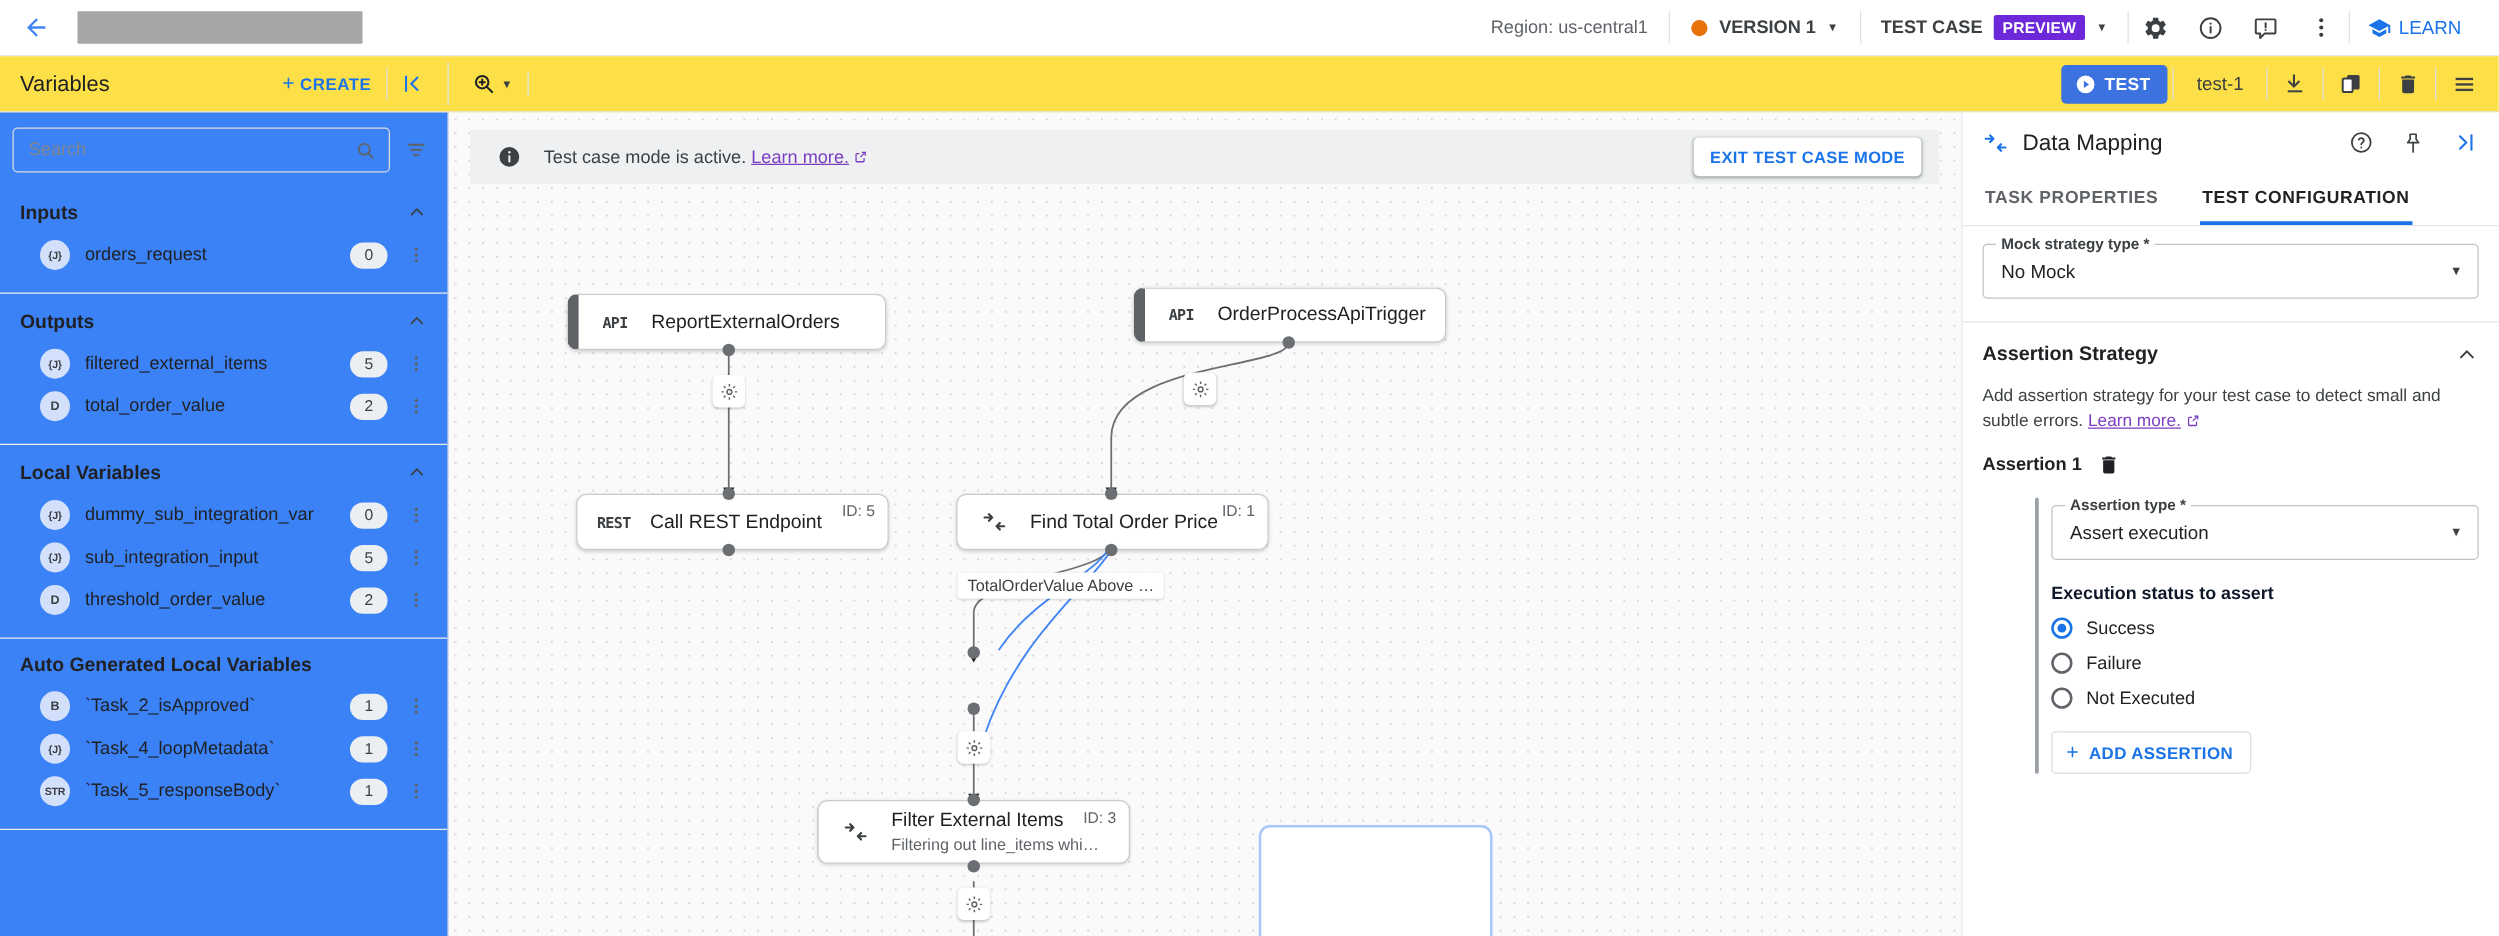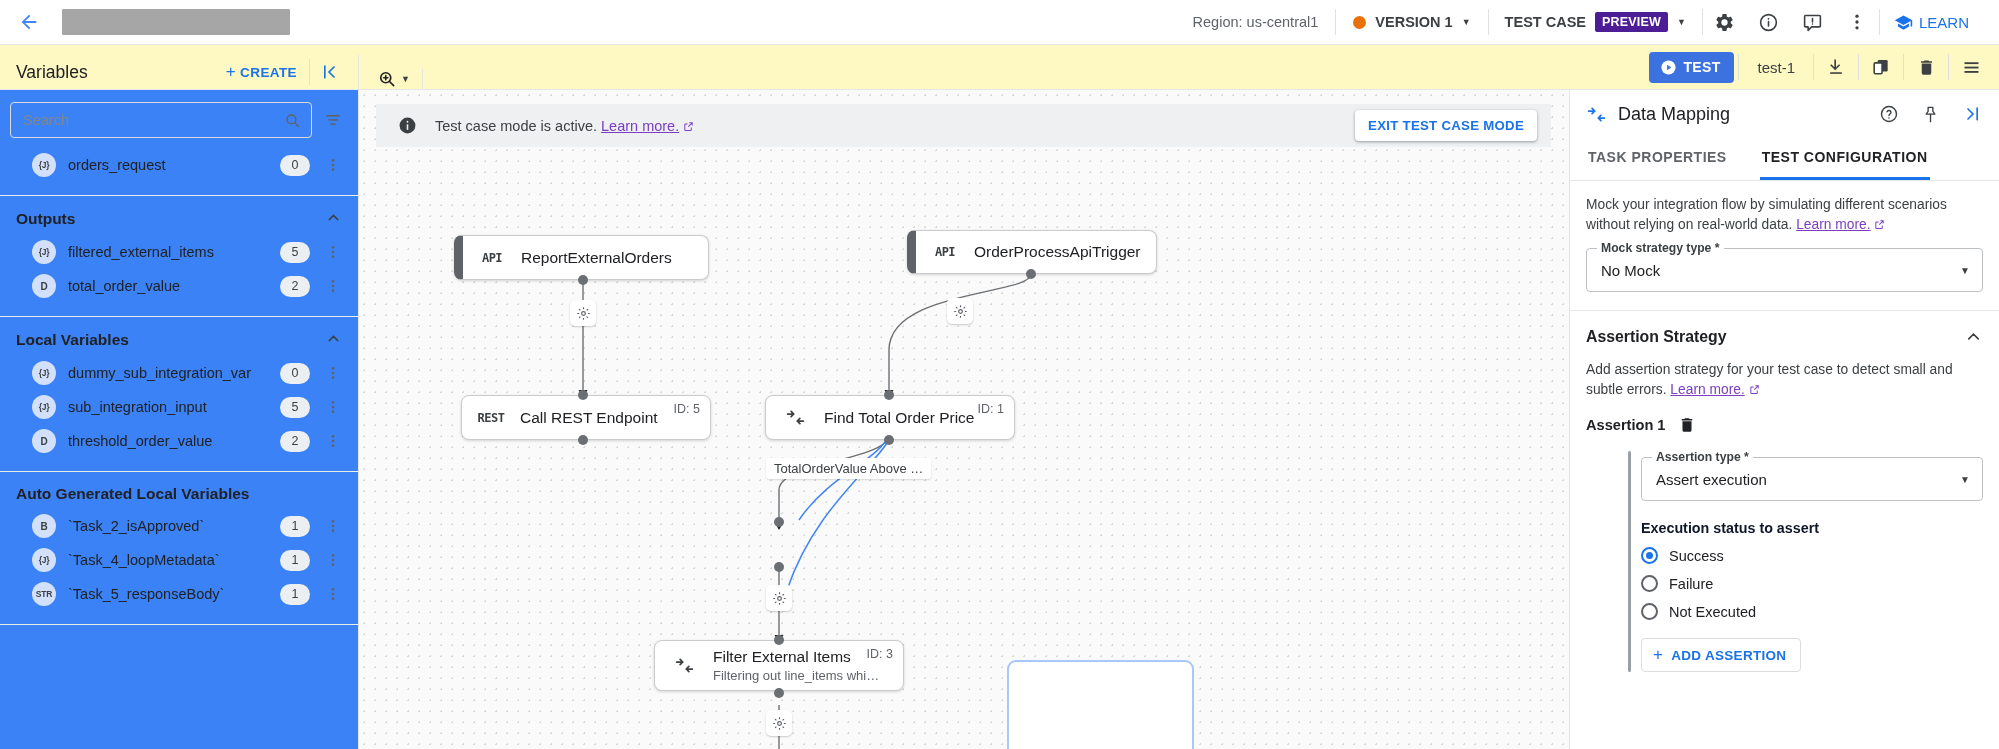--- a/index.html
+++ b/index.html
@@ -30,35 +30,35 @@
     display: flex; align-items: center; gap: 9px; padding: 0 17px;
     font-size: 14.5px; font-weight: bold; color: #3c4043; cursor: pointer; white-space: nowrap;
   }
   .ver-dot { width: 13px; height: 13px; border-radius: 50%; background: #e8710a; flex: 0 0 13px; }
   .caret { font-size: 9px; color: #3c4043; }
   .testcase-chip {
     display: flex; align-items: center; gap: 9px; padding: 0 16px;
     font-size: 14.5px; font-weight: bold; color: #3c4043; cursor: pointer; white-space: nowrap; text-align: center;
   }
   .preview-badge {
-    background: #4c1d95; color: #fff; font-size: 12.5px; font-weight: bold;
+    background: #6d28d9; color: #fff; font-size: 12.5px; font-weight: bold;
     padding: 3px 7px; border-radius: 2px; letter-spacing: .2px;
   }
   .icon-btn {
     width: 44px; height: 40px; display: flex; align-items: center; justify-content: center;
     cursor: pointer; color: #3c4043;
   }
   .icon-btn svg { display: block; }
   .learn-btn {
     display: flex; align-items: center; gap: 6px; padding: 0 16px 0 14px;
     color: #1a73e8; font-size: 15px; cursor: pointer; white-space: nowrap;
   }
 
   
-  .subbar { height: 45px; flex: 0 0 45px; display: flex; align-items: flex-end; border-bottom: 1px solid #e4e6e9; background: #fef9c3; }
+  .subbar { height: 45px; flex: 0 0 45px; display: flex; align-items: center; border-bottom: 1px solid #e4e6e9; background: #fde047; }
   .var-head {
     width: 359px; flex: 0 0 359px; display: flex; align-items: center; padding: 0 12px 0 16px;
     border-right: 1px solid #e4e6e9;
   }
   .var-title { font-size: 17.5px; color: #202124; font-weight: normal; }
   .var-head-spacer { flex: 1; }
   .create-btn {
     display: flex; align-items: center; gap: 4px; color: #1a73e8; font-size: 13.5px;
     font-weight: bold; letter-spacing: .4px; cursor: pointer; padding: 0 10px;
   }
@@ -351,20 +351,27 @@
           <svg width="20" height="20" viewBox="0 0 24 24" fill="currentColor">
               <rect x="4" y="6" width="16" height="1.9"></rect>
               <rect x="6.5" y="11" width="11" height="1.9"></rect>
               <rect x="9" y="16" width="6" height="1.9"></rect>
             </svg>
         </div>
       </div>
 
       <div id="sections-host">
           <div class="sec">
+            <div class="sec-head">
+              <span class="sec-title">Inputs</span>
+              <span class="sec-head-sp"></span>
+              <span class="chev"><svg width="17" height="17" viewBox="0 0 24 24" fill="none" stroke="currentColor" stroke-width="2" stroke-linecap="round">
+                  <path d="M6 15l6-6 6 6"></path>
+                </svg></span>
+            </div>
             <div class="vrow">
               <span class="vbadge str">{J}</span>
               <span class="vname">orders_request</span>
               <span class="vcount">0</span>
               <span class="vmore">
                 <svg width="16" height="16" viewBox="0 0 24 24" fill="currentColor">
                   <circle cx="12" cy="5" r="2"></circle>
                   <circle cx="12" cy="12" r="2"></circle>
                   <circle cx="12" cy="19" r="2"></circle>
                 </svg>
@@ -661,29 +668,20 @@
             </svg>
         </span>
       </div>
 
       <div class="tabs">
         <div class="tab">TASK PROPERTIES</div>
         <div class="tab active">TEST CONFIGURATION</div>
       </div>
 
       <div class="rp-scroll">
-        <div class="rp-desc">
-          <span>Mock your integration flow by simulating different scenarios without relying on real-world data.</span>
-          <span class="lm-link">Learn more.</span>
-          <svg width="11" height="11" viewBox="0 0 24 24" fill="none" stroke="#7b3ec0" stroke-width="2.2" style="vertical-align:-1px">
-              <path d="M14 4h6v6"></path>
-              <path d="M20 4l-8.5 8.5"></path>
-              <path d="M18 14v5a1.5 1.5 0 0 1-1.5 1.5h-11A1.5 1.5 0 0 1 4 19V8a1.5 1.5 0 0 1 1.5-1.5H10"></path>
-            </svg>
-        </div>
 
         <div class="mfield">
           <span class="mfield-label">Mock strategy type *</span>
           <span class="mfield-val">No Mock</span>
           <span class="caret">▼</span>
         </div>
 
         <div class="rp-sep"></div>
 
         <div class="sec2-head">

